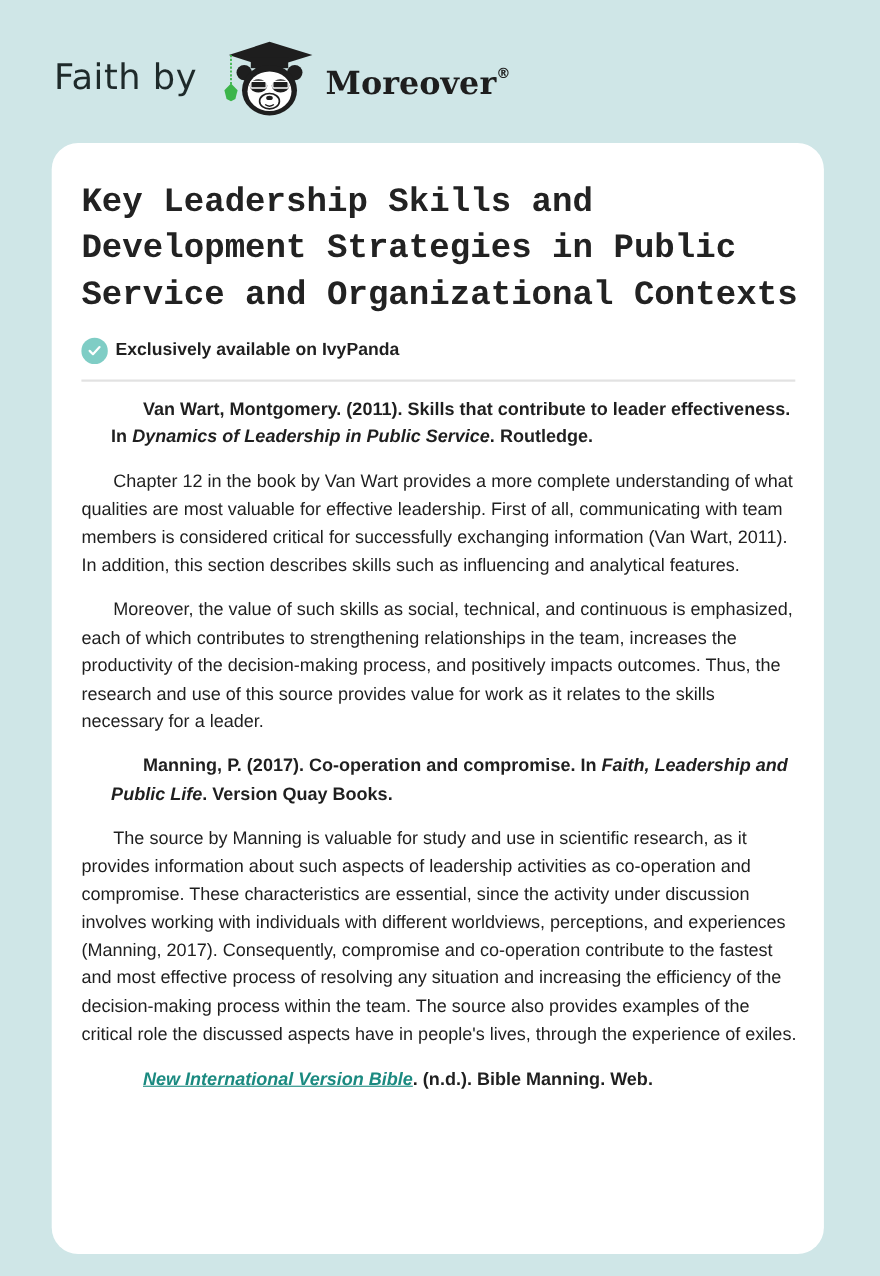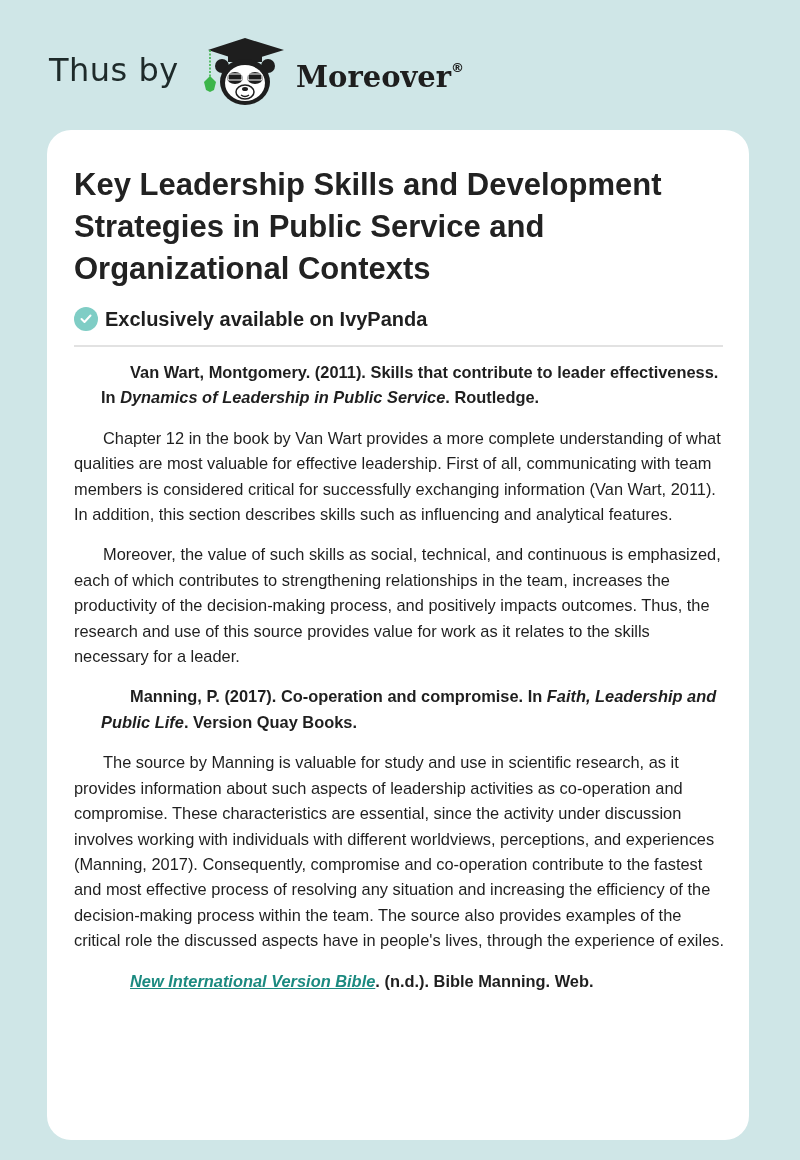--- a/index.html
+++ b/index.html
@@ -50,21 +50,21 @@
       position: absolute;
       left: 47px; top: 130px;
       width: 702px; height: 1010px;
       background: #ffffff;
       border-radius: 24px;
     }
     .title {
       position: absolute;
       left: 27px; top: 34px;
       width: 660px;
-      font-family: Liberation Sans, sans-serif;
+      font-family: Liberation Mono, monospace;
       font-weight: bold;
       font-size: 31px;
       line-height: 42px;
       color: #222222;
     }
     .exclusive {
       position: absolute;
       left: 27px; top: 176px;
       height: 26px;
       display: flex;
@@ -72,21 +72,21 @@
     }
     .check-badge {
       width: 24px; height: 24px;
       border-radius: 50%;
       background: #7fcdc5;
       display: flex; align-items: center; justify-content: center;
       margin-right: 7px;
     }
     .exclusive-text {
       font-weight: bold;
-      font-size: 20px;
+      font-size: 16px;
       color: #1f1f1f;
     }
     .divider {
       position: absolute;
       left: 27px; top: 215px;
       width: 649px; height: 2px;
       background: #e2e2e2;
     }
     .body {
       position: absolute;
@@ -106,21 +106,21 @@
       color: #1b8a80;
       font-style: italic;
       font-weight: bold;
       text-decoration: underline;
     }
   </style>
 </head>
 <body>
 
 <div class="header">
-  <div class="essay-by">Thus by</div>
+  <div class="essay-by">Faith by</div>
   <div class="logo-icon">
     <svg width="90" height="72" viewBox="0 0 90 72">
 
       <polygon points="8,14 45,2 84,14 45,26" fill="#1e1e1e"></polygon>
       <rect x="28" y="16" width="34" height="10" fill="#1e1e1e"></rect>
 
       <line x1="10" y1="14" x2="10" y2="44" stroke="#3cb54a" stroke-width="1.6" stroke-dasharray="2,1.5"></line>
       <path d="M4,46 L10,40 L16,46 L14,54 L10,56 L6,54 Z" fill="#3cb54a"></path>
 
       <circle cx="22" cy="30" r="7" fill="#1e1e1e"></circle>

